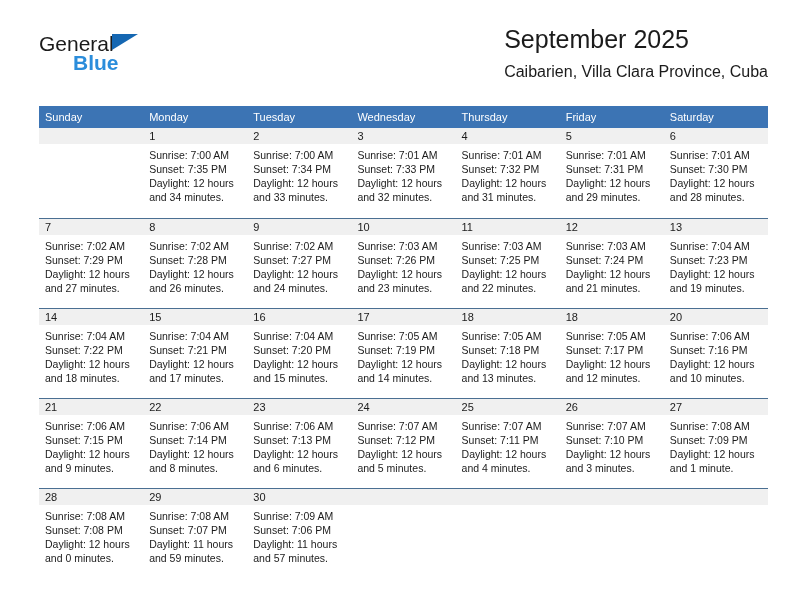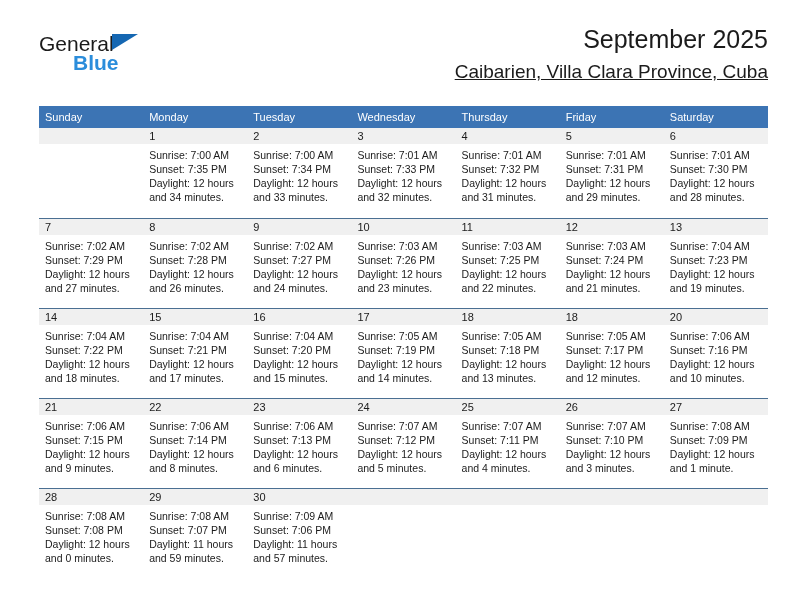--- a/index.html
+++ b/index.html
@@ -64,37 +64,35 @@
     color: #2b8ddb;
     font-family: "Liberation Sans", sans-serif;
     line-height: 23px;
     font-weight: bold;
   }
 
   .title-block {
     position: absolute;
     right: 0;
     top: 0;
-    text-align: right;
   }
   .cal-title {
     font-size: 25px;
     color: #1b1b1b;
     line-height: 30px;
     white-space: nowrap;
     font-weight: normal;
     margin: 0;
   }
   .cal-subtitle {
     margin-top: 10px;
-    font-size: 19px;
+    font-size: 16px;
     color: #1b1b1b;
     line-height: 16px;
     white-space: nowrap;
-    text-decoration: underline;
   }
 
   
   .calendar {
     position: absolute;
     left: 31px;
     top: 106px;
     width: 729px;
   }
   .weekdays {

